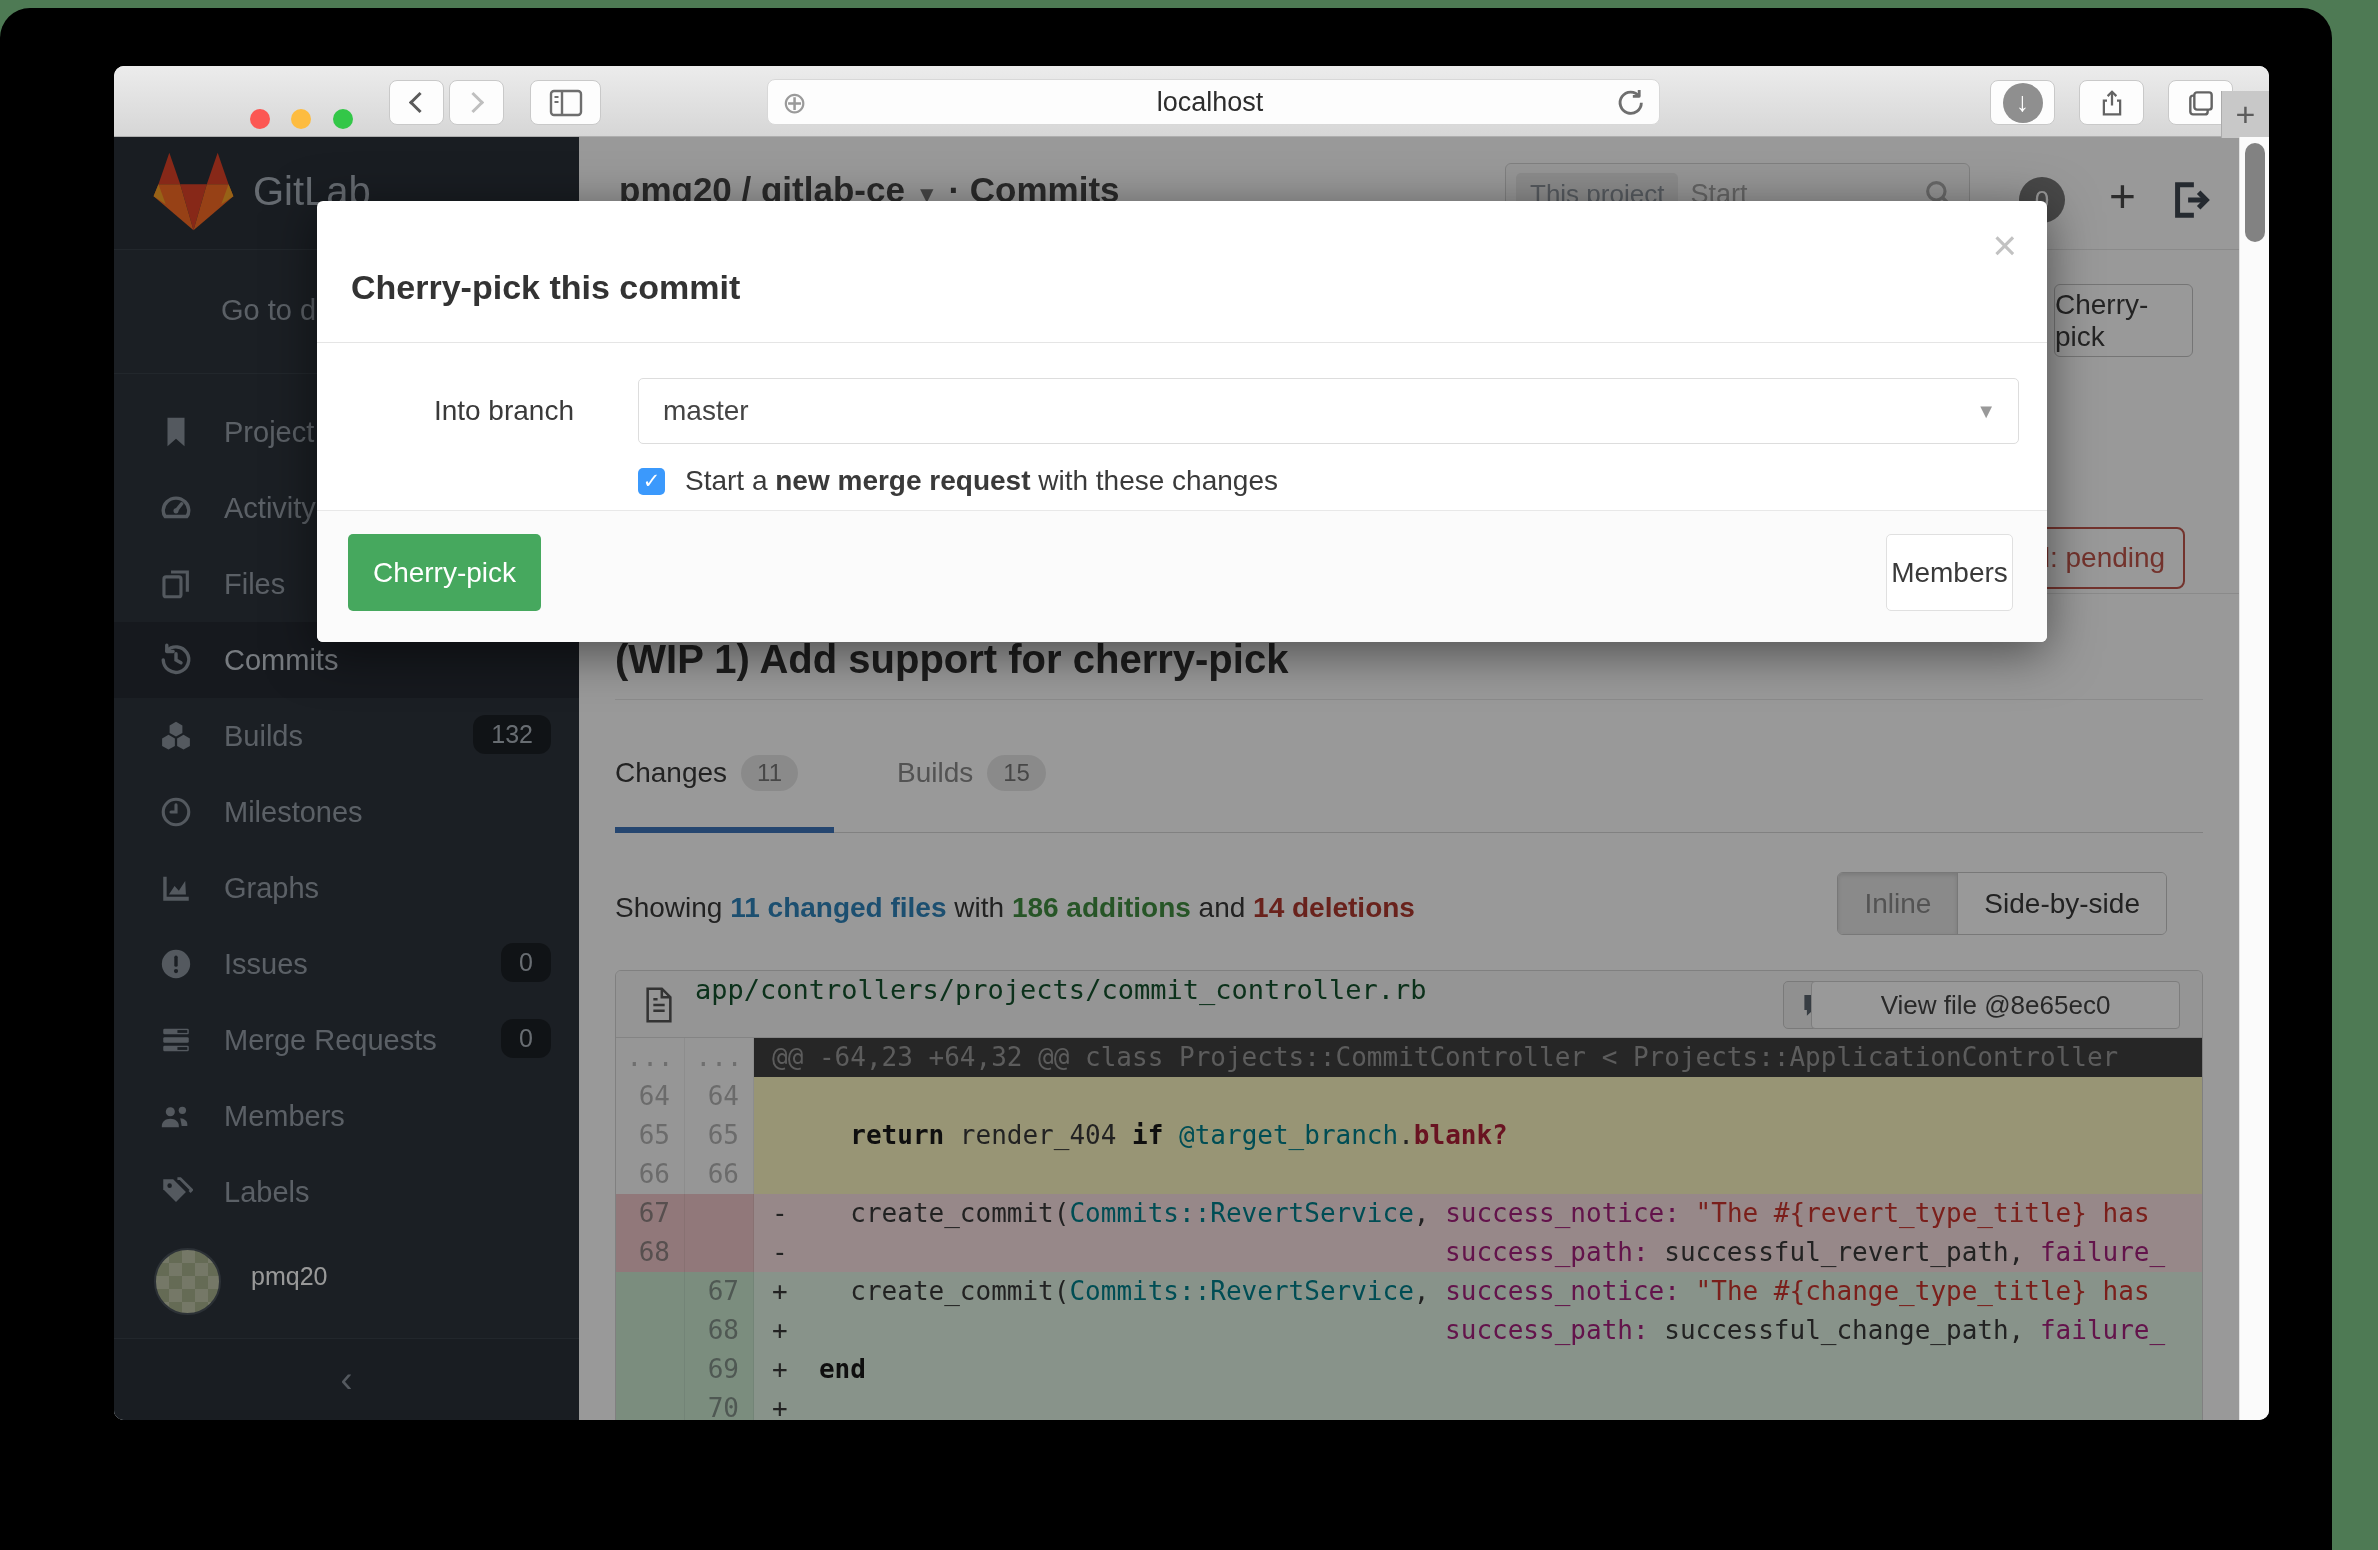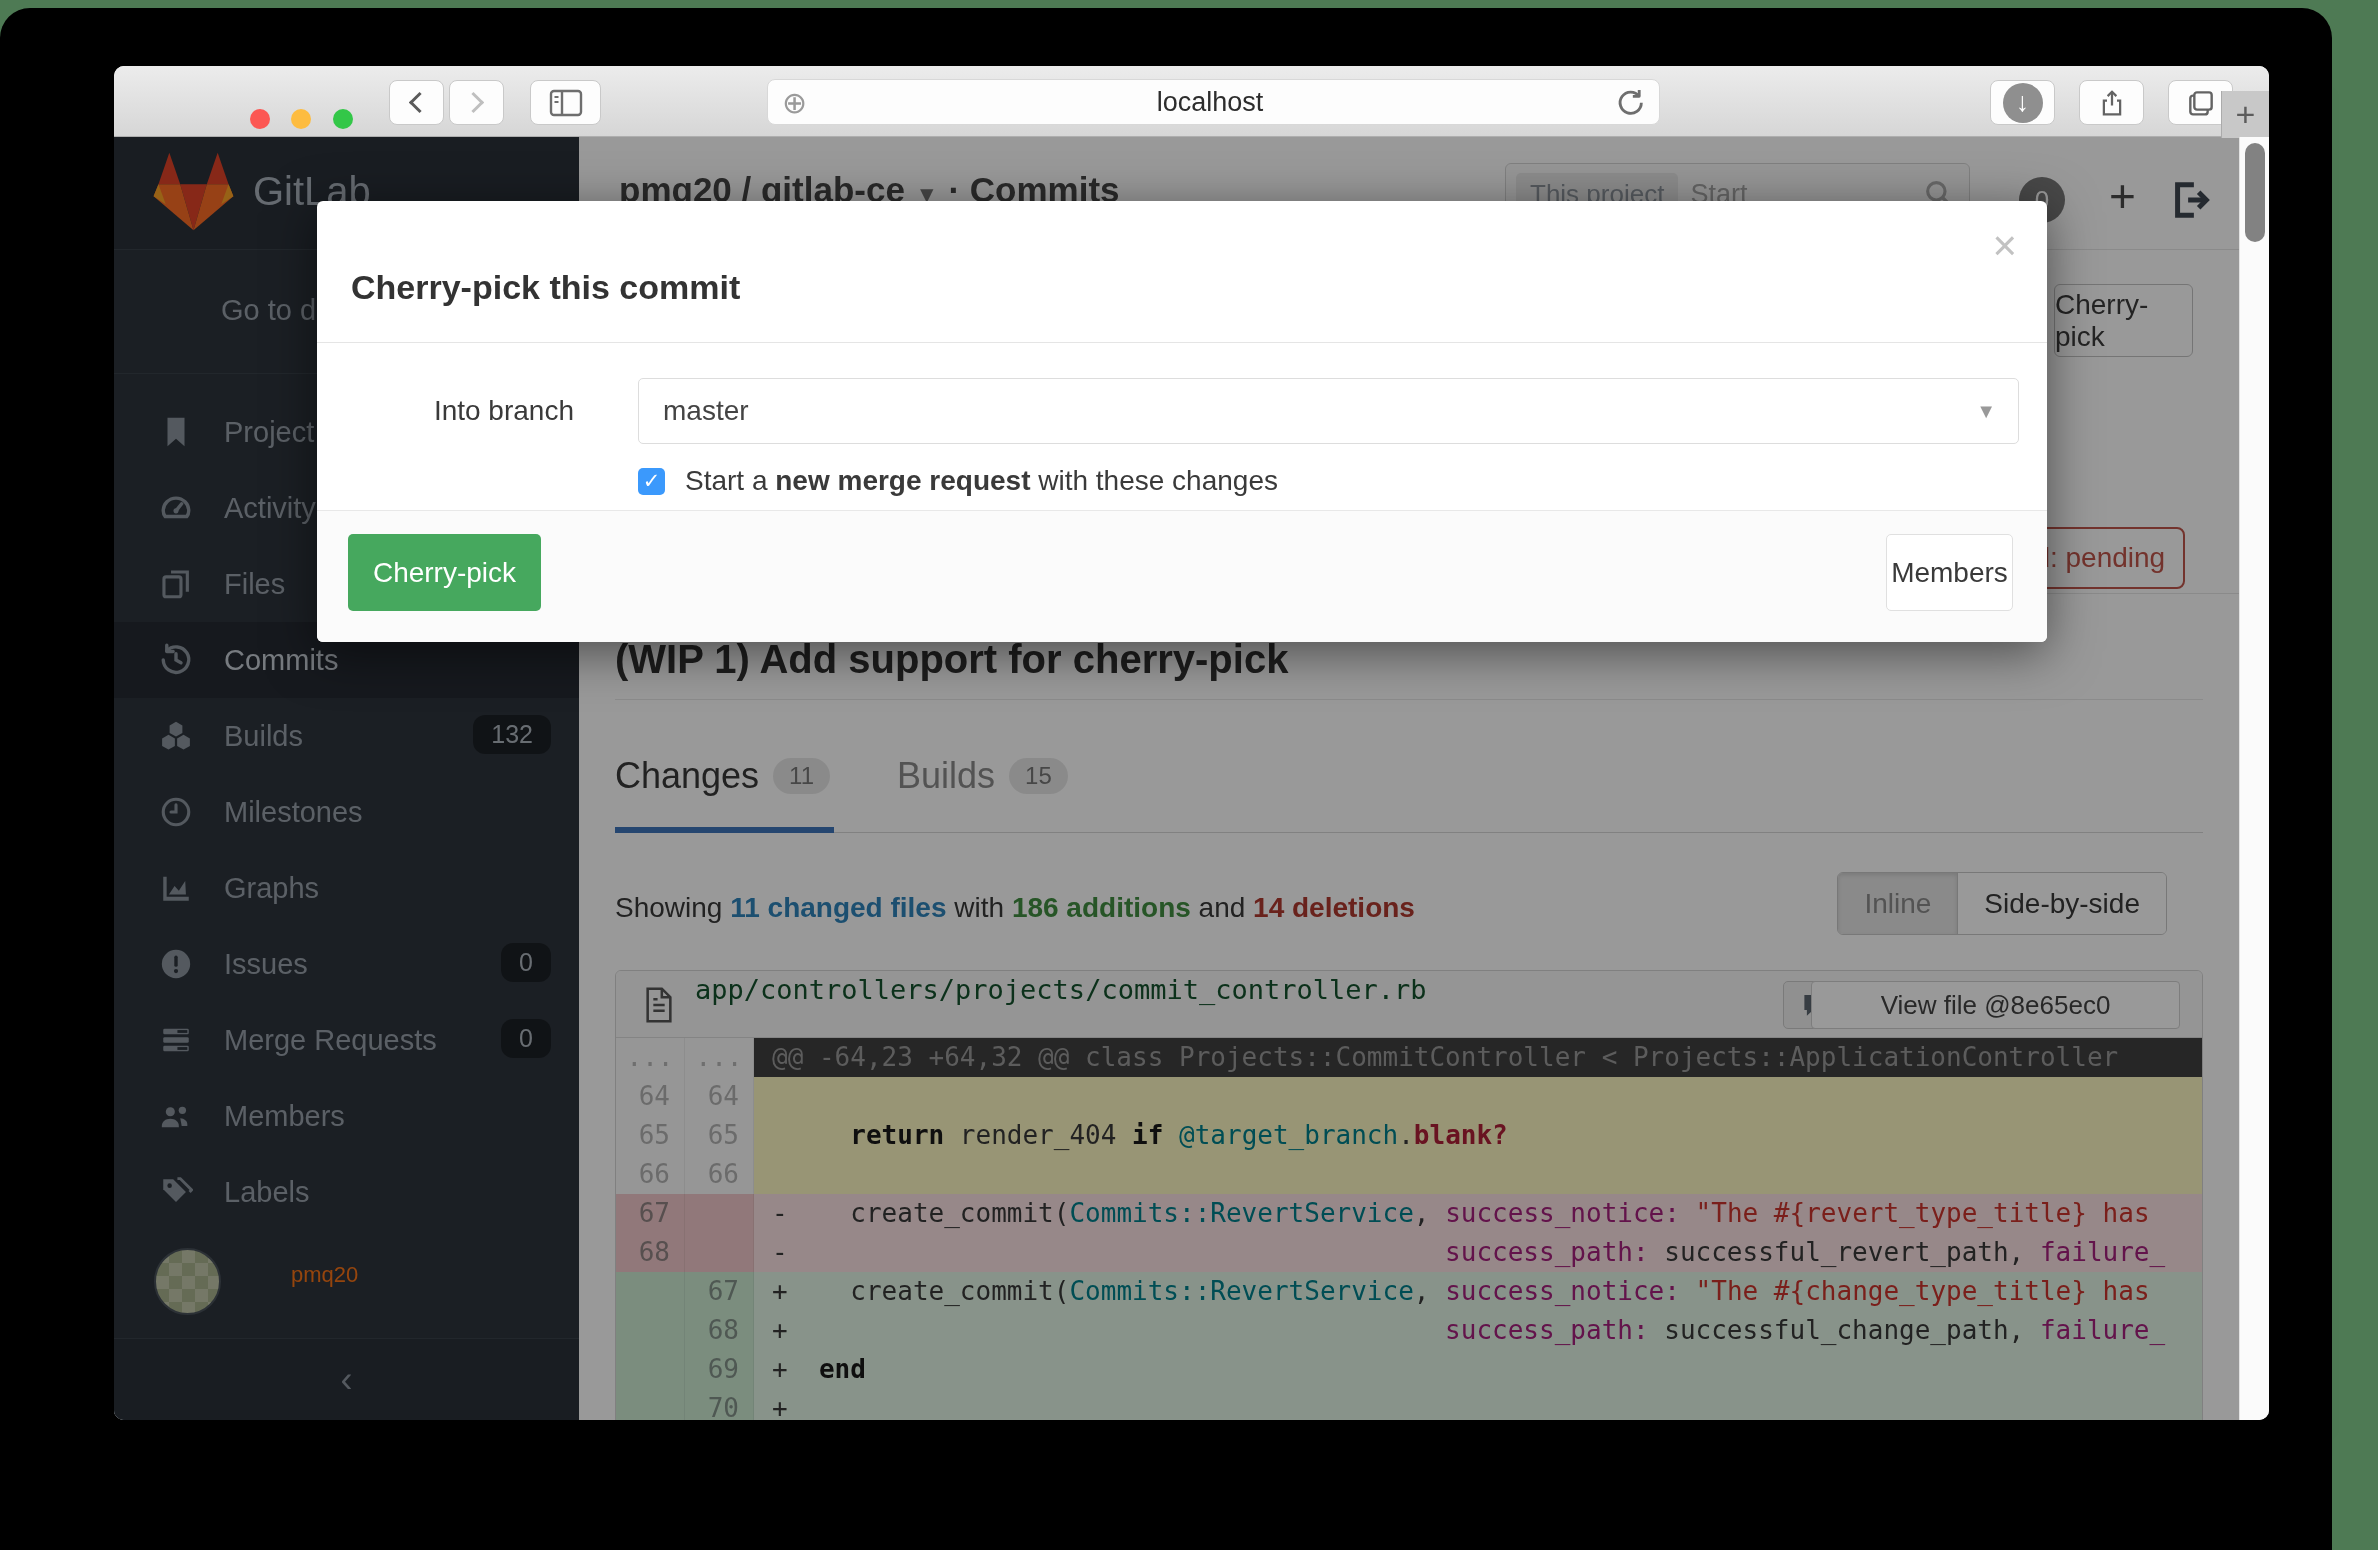--- a/index.html
+++ b/index.html
@@ -41,42 +41,42 @@
   .nav{position:absolute;left:0;top:257px;width:100%;}
   .nav-item{position:relative;height:76px;display:flex;align-items:center;cursor:pointer;}
   .nav-item.active{background:#252b32;color:#c6cdd5;}
   .nav-item .nicon{width:34px;height:34px;margin-left:45px;flex:0 0 34px;color:#8c959f;}
   .nav-item .nicon svg{width:100%;height:100%;}
   .nav-item .nlabel{margin-left:31px;font-size:29px;white-space:nowrap;}
   .nav-item .nbadge{position:absolute;right:28px;top:17px;background:rgba(0,0,0,.38);border-radius:12px;padding:5px 18px;font-size:25px;color:#aeb6bf;}
   .user-row{position:absolute;left:0;top:1107px;width:100%;height:83px;}
   .avatar{position:absolute;left:40px;top:4px;width:67px;height:67px;border-radius:50%;
     background:repeating-conic-gradient(#a9b28e 0 25%,#c3c9ac 0 50%);background-size:26px 26px;border:2px solid #4a525b;}
-  .uname{position:absolute;left:137px;top:18px;font-size:22px;color:#f97316;margin-left:40px;}
+  .uname{position:absolute;left:137px;top:18px;font-size:25px;color:#ffffff;}
   .sb-footer{position:absolute;left:0;bottom:0;width:100%;height:82px;border-top:1px solid #39414a;background:#2a3139;display:flex;align-items:center;justify-content:center;color:#8c959f;font-size:36px;cursor:pointer;}
   
   .main{position:absolute;left:465px;top:0;right:0;bottom:0;background:#fff;}
   .pg-header{position:absolute;left:0;top:0;right:0;height:113px;border-bottom:1px solid #e6e6e6;background:#fff;}
   .pg-title{position:absolute;left:40px;top:33px;font-size:35px;font-weight:600;color:#464646;white-space:nowrap;}
   .pg-title .caret{font-size:24px;color:#777;margin:0 6px;}
   .search-box{position:absolute;left:926px;top:26px;width:465px;height:62px;border:1px solid #d6d6d6;border-radius:6px;background:#fbfbfb;display:flex;align-items:center;}
   .chip{background:#e9e9e9;border-radius:5px;margin-left:10px;padding:6px 14px;font-size:26px;color:#8f979f;}
   .search-ph{margin-left:12px;font-size:27px;color:#a8a8a8;flex:1;}
   .mag{width:32px;height:32px;margin-right:14px;}
   .hdr-badge{position:absolute;left:1440px;top:40px;width:46px;height:46px;border-radius:50%;background:#787878;color:#fff;font-size:26px;display:flex;align-items:center;justify-content:center;}
   .hdr-plus{position:absolute;left:1530px;top:32px;font-size:46px;color:#4a4a4a;}
   .hdr-out{position:absolute;left:1589px;top:40px;width:46px;height:46px;}
   .commit-strip{position:absolute;left:0;top:113px;right:0;height:344px;border-bottom:1px solid #e6e6e6;}
   .cp-outline-btn{position:absolute;left:1475px;top:34px;width:139px;height:73px;border:1px solid #c4c4c4;border-radius:6px;background:#fff;font-size:28px;color:#3c3c3c;display:flex;align-items:center;justify-content:center;}
   .pending-badge{position:absolute;left:1392px;top:277px;width:214px;height:62px;border:2px solid var(--pendred);border-radius:8px;color:var(--pendred);font-size:28px;display:flex;align-items:center;justify-content:center;white-space:nowrap;overflow:hidden;}
   .wip-heading{position:absolute;left:36px;top:500px;font-size:40px;font-weight:700;color:#313131;}
   .hd-div{position:absolute;left:36px;right:36px;top:562px;height:1px;background:#e8e8e8;}
   .tabs-row{position:absolute;left:36px;right:36px;top:584px;height:112px;border-bottom:1px solid #d8d8d8;}
   .tab{position:absolute;top:34px;display:flex;align-items:center;cursor:pointer;}
-  .tab .tlabel{font-size:36px;color:#3a3a3a;}
+  .tab .tlabel{font-size:28px;color:#3a3a3a;}
   .tab.inactive .tlabel{color:#8b8b8b;}
   .tab .tcount{margin-left:14px;background:#e7e7e7;border-radius:18px;padding:4px 16px;font-size:24px;color:#777;}
   .tab-underline{position:absolute;left:0;bottom:-1px;width:219px;height:6px;background:var(--tabblue);}
   .showing-row{position:absolute;left:36px;right:36px;top:733px;height:75px;font-size:28px;color:#3a3a3a;display:flex;align-items:center;}
   .showing-row b.lnk{color:var(--link);} .showing-row b.add{color:var(--addgreen);} .showing-row b.del{color:var(--delred);}
   .viewmode{position:absolute;right:36px;top:2px;height:63px;display:flex;border:1px solid #c9c9c9;border-radius:6px;overflow:hidden;}
   .vm-btn{padding:0 26px;font-size:28px;display:flex;align-items:center;color:#3a3a3a;background:#fff;}
   .vm-btn.pressed{background:#e6e6e6;color:#8a8a8a;box-shadow:inset 0 2px 4px rgba(0,0,0,.12);border-right:1px solid #c9c9c9;}
   
   .diff-box{position:absolute;left:36px;right:36px;top:833px;height:891px;border:1px solid #d6d6d6;border-radius:6px 6px 0 0;overflow:hidden;background:#fff;}

